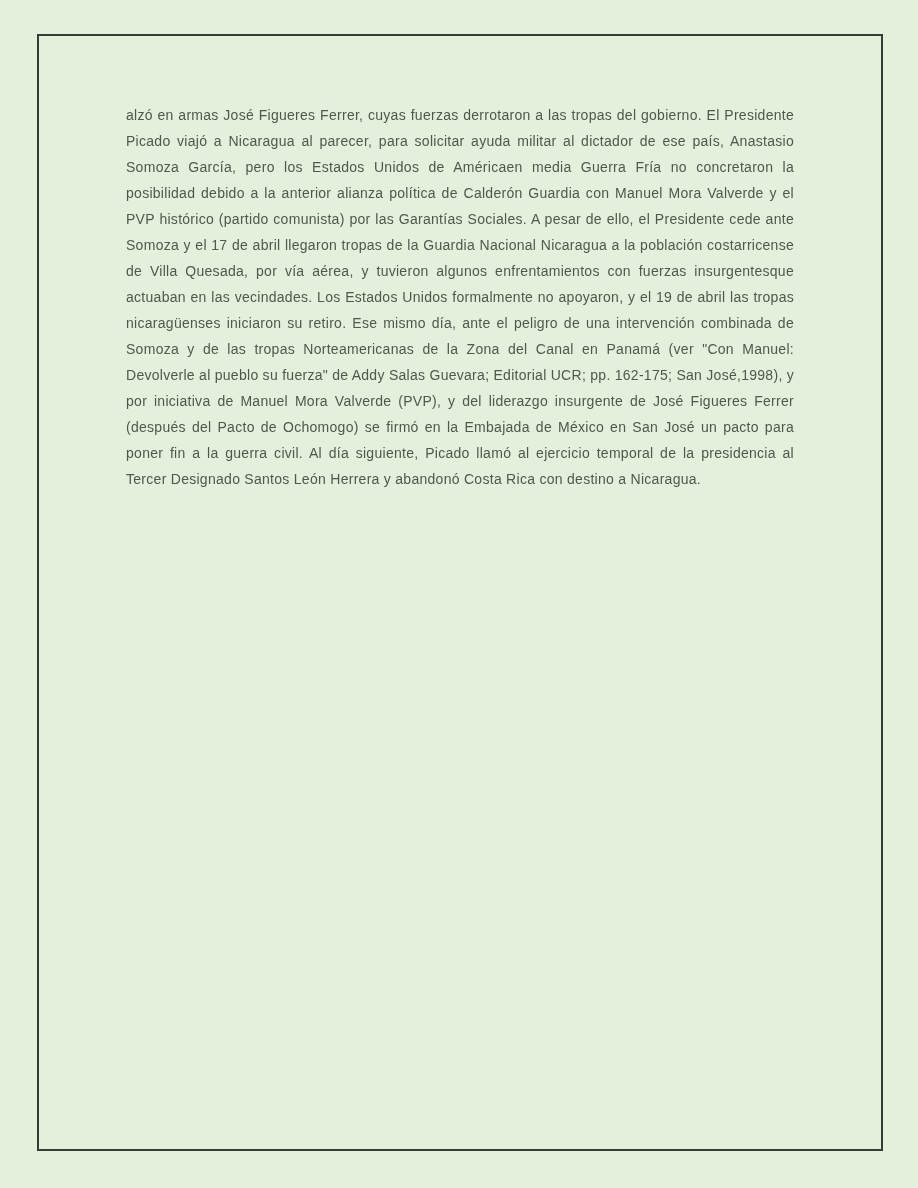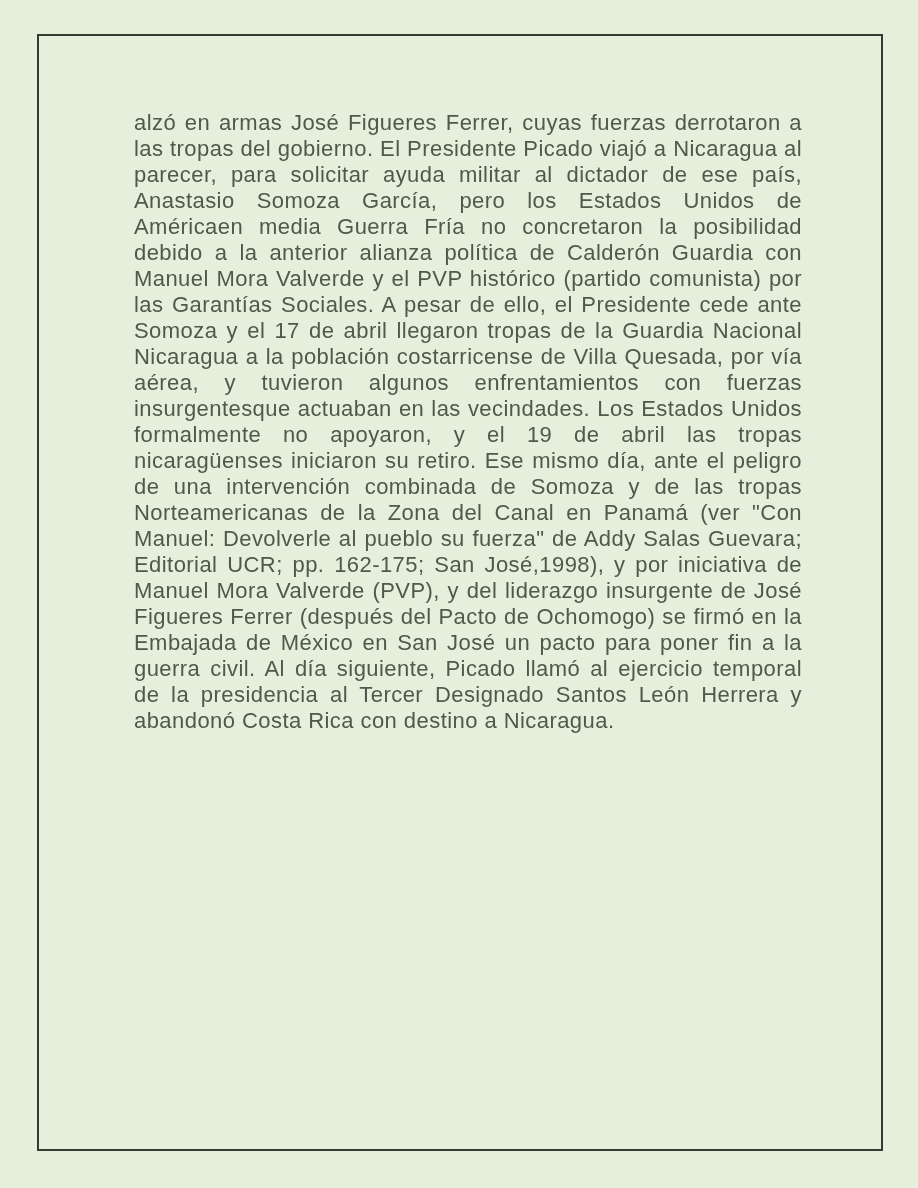--- a/index.html
+++ b/index.html
@@ -22,26 +22,26 @@
     height: 1117px;
     border: 2px solid var(--border, #343d35);
     box-sizing: border-box;
     background: var(--bg, #e4efdc);
   }
   .body-text {
     position: absolute;
     left: 87px;            
     top: 66px;             
     width: 668px;
-    margin: 8px;
+    margin: 0;
     text-align: justify;
     text-justify: inter-word;
     font-family: "Liberation Sans", "DejaVu Sans", sans-serif;
     font-weight: 300;
-    font-size: 22px;
+    font-size: 14px;
     line-height: 26px;
     letter-spacing: 0.02em;
     color: var(--ink, #4e594c);
     -webkit-font-smoothing: antialiased;
   }
 </style>
 </head>
 <body style="--bg: #e4efdc; --border: #343d35; --ink: #4e594c;">
 
 <div class="frame">

